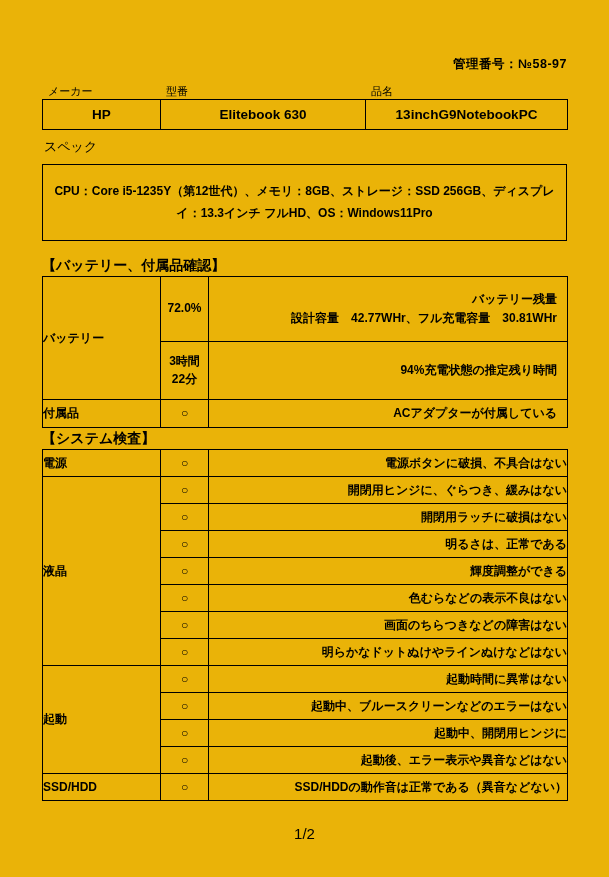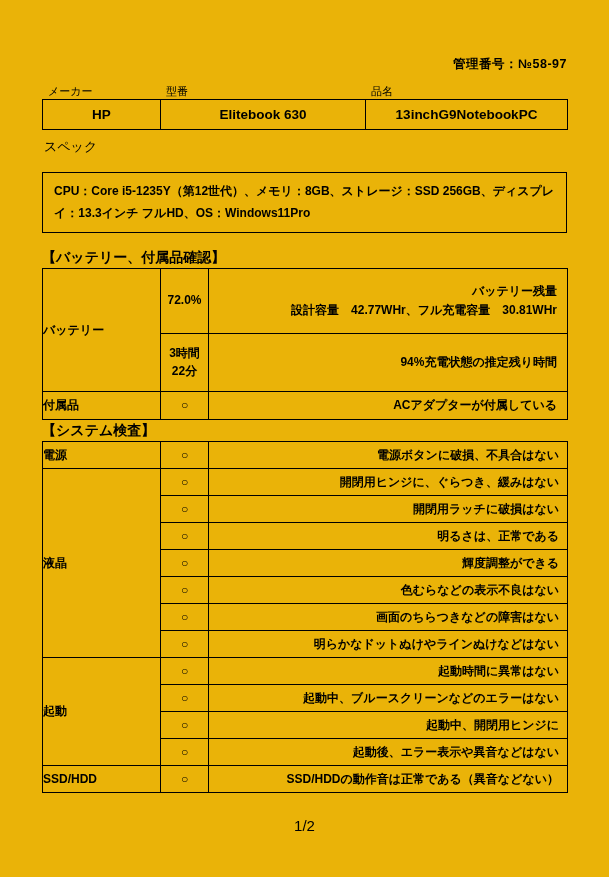--- a/index.html
+++ b/index.html
@@ -60,26 +60,27 @@
   }
 
   .spec-label {
     margin-top: 8px;
     font-size: 13px;
     height: 14px;
     padding-left: 2px;
   }
   .spec-box {
     border: 1.5px solid #000;
-    margin-top: 20px;
+    margin-top: 12px;
     min-height: 58px;
-    padding: 8px 11px;
+    padding: 16px 11px;
     font-size: 12px;
     font-weight: bold;
     line-height: 1.8;
+    text-align: center;
   }
 
   .section-heading {
     font-size: 14px;
     font-weight: bold;
     margin-top: 16px;
     height: 15px;
   }
   .section-heading.system { margin-top: 2px; }
 
@@ -87,21 +88,21 @@
 
   td.cat { text-align: left; }
   td.val { text-align: center; white-space: pre-line; line-height: 1.45; }
   td.desc { text-align: right; padding: 4px 10px; white-space: pre-line; line-height: 1.6; }
 
   .battery-table tr.r1 td { height: 65px; }
   .battery-table tr.r2 td { height: 58px; }
   .battery-table tr.r3 td { height: 28px; }
 
   .system-table td { height: 27px; }
-  .system-table td.desc { padding: 2px 8px; }
+  .system-table td.desc { padding: 2px 0; }
 
   .page-number {
     text-align: center;
     font-size: 15px;
     margin-top: 24px;
   }
 </style>
 </head>
 <body>
 

